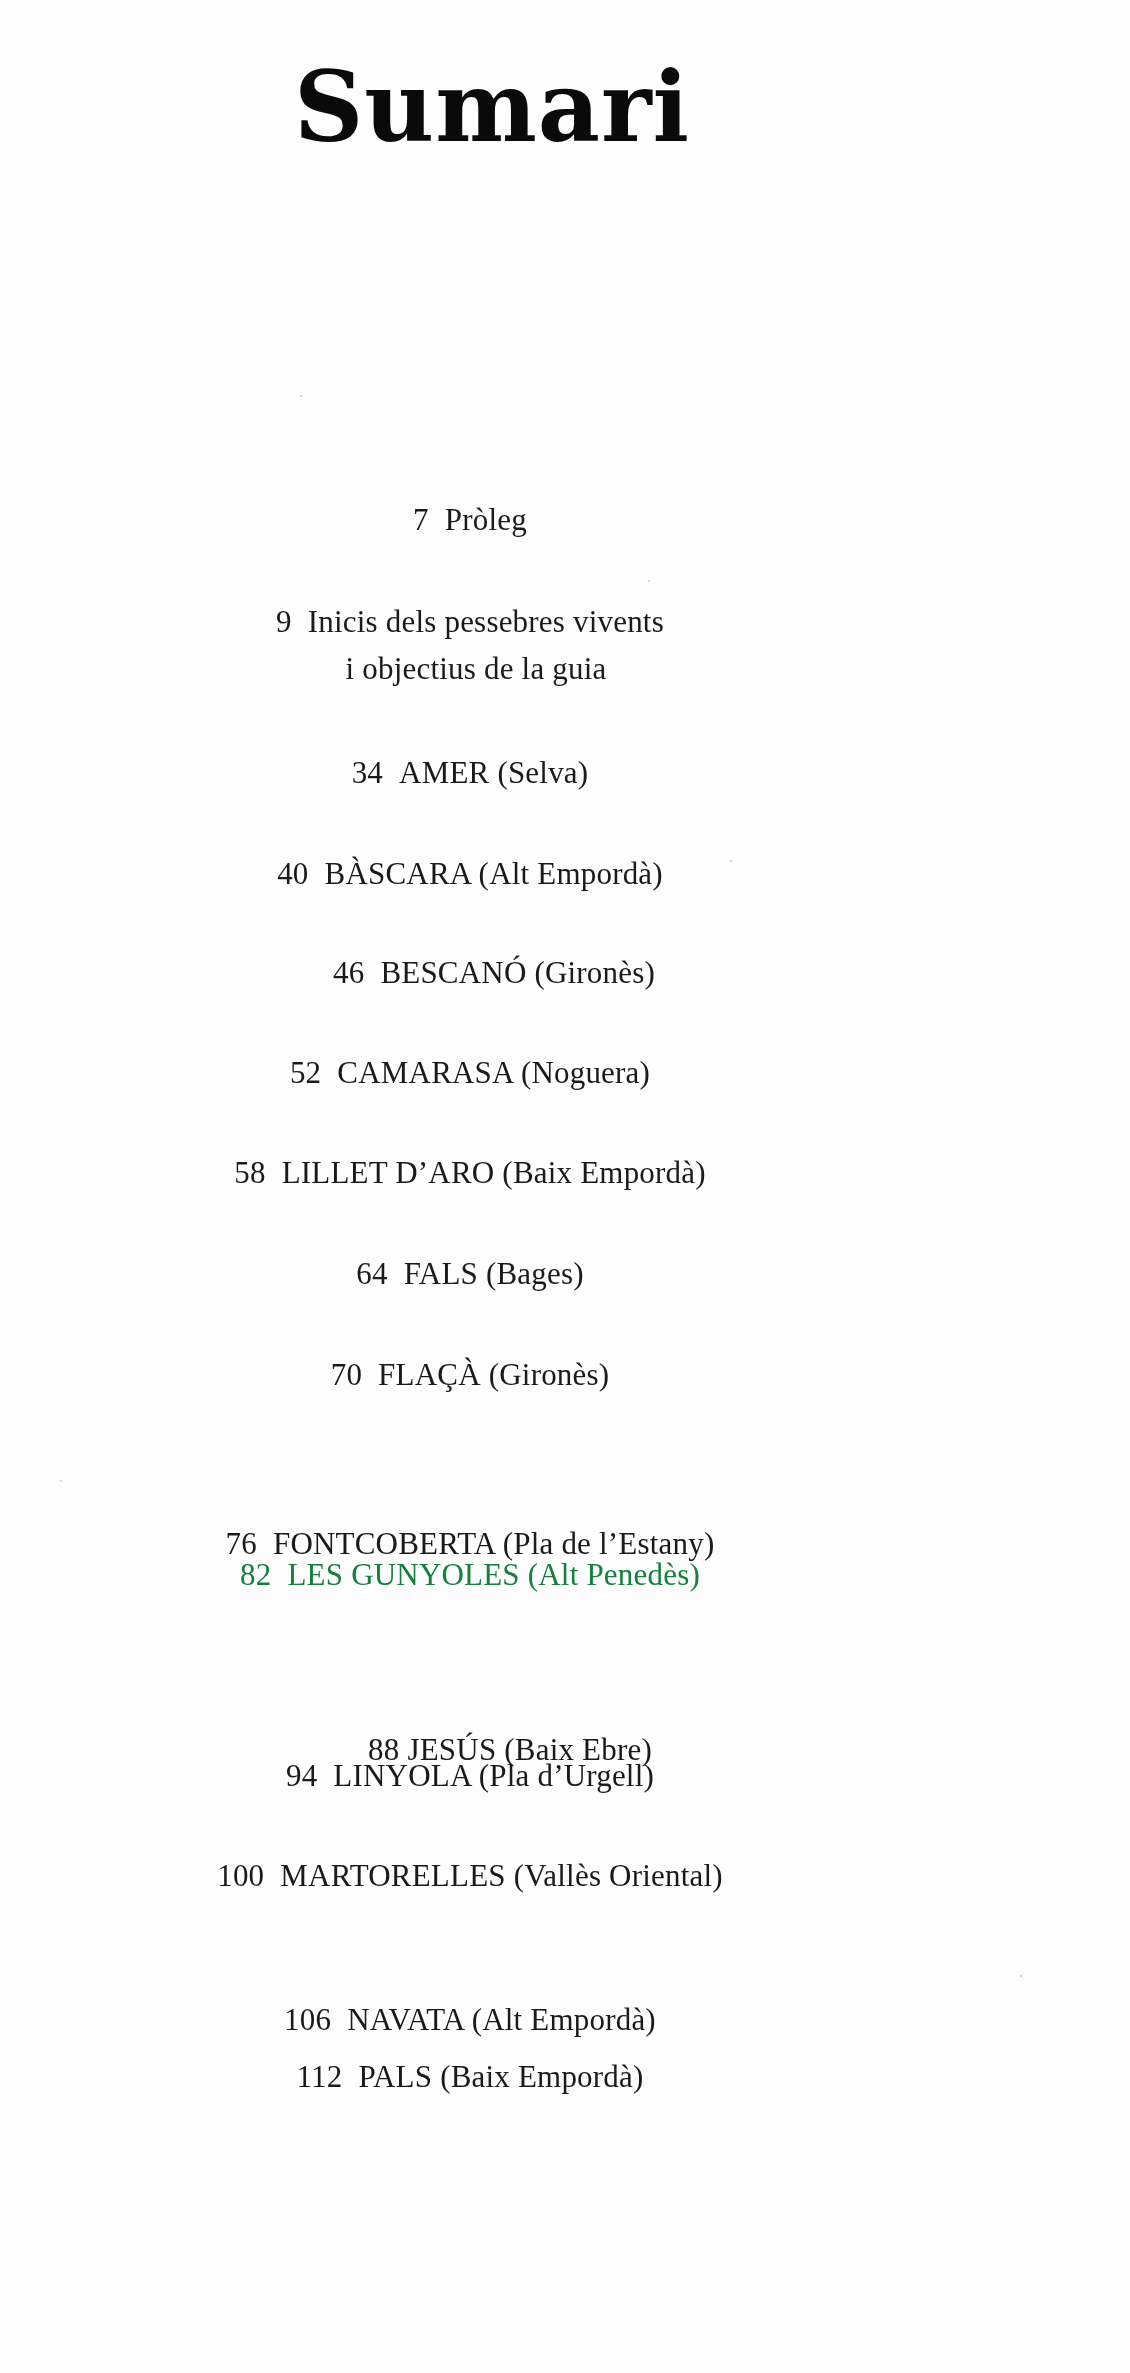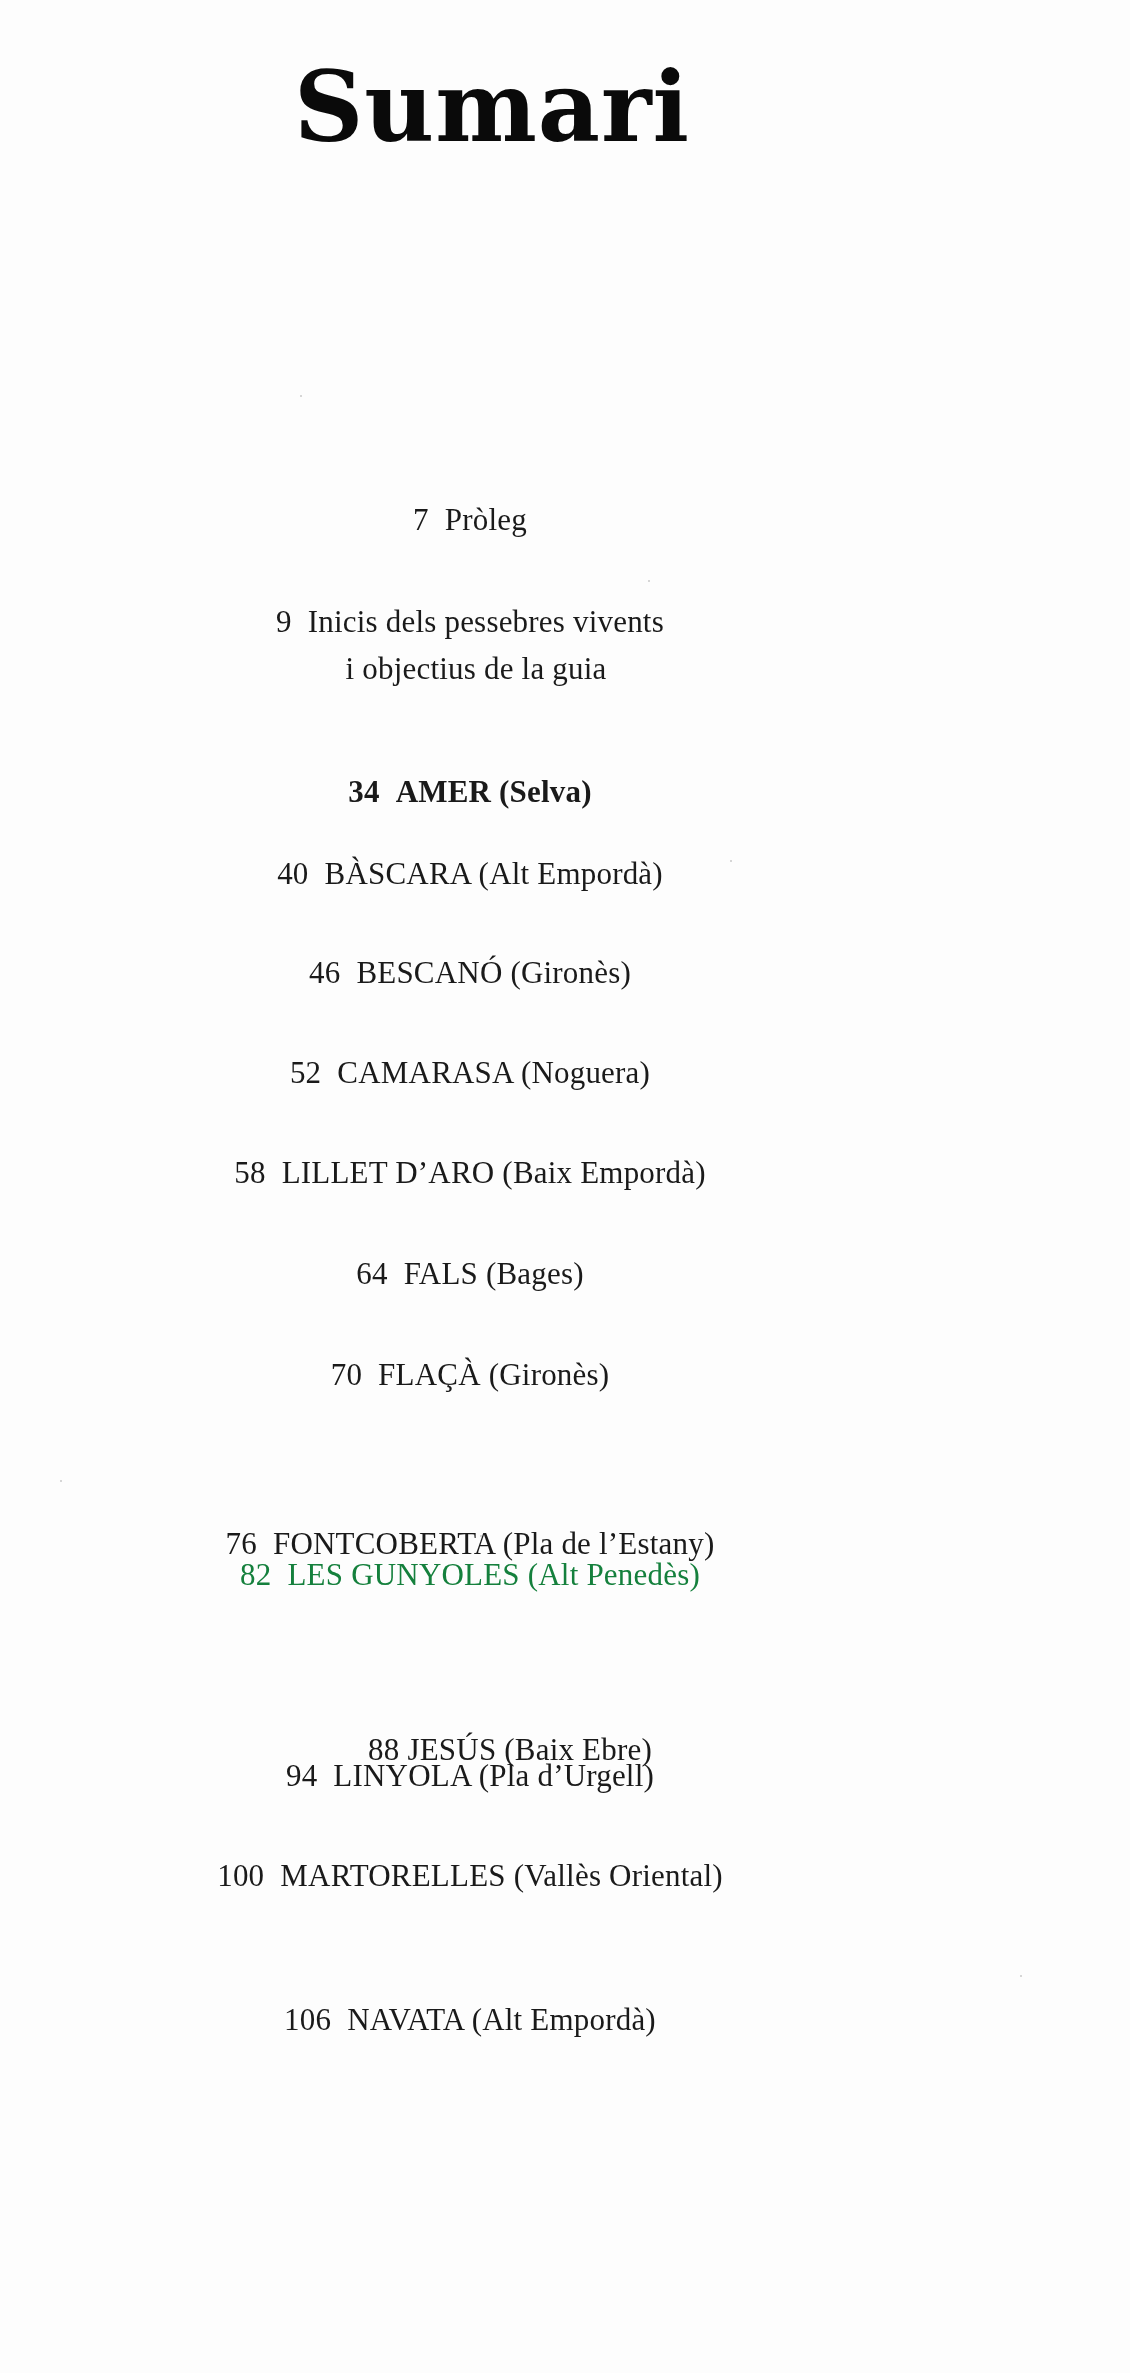--- a/index.html
+++ b/index.html
@@ -75,29 +75,29 @@
 
   <div class="toc-entry" style="top:496px;">
     <span class="num">7</span><span>Pròleg</span>
   </div>
 
   <div class="toc-entry" style="top:598px;">
     <span class="num">9</span><span>Inicis dels pessebres vivents</span>
     <span class="line2">i objectius de la guia</span>
   </div>
 
-  <div class="toc-entry" style="top:768px;font-weight:bold;">
+  <div class="toc-entry" style="top:749px;">
     <span class="num">34</span><span>AMER</span> <span>(Selva)</span>
   </div>
 
   <div class="toc-entry" style="top:850px;">
     <span class="num">40</span><span>BÀSCARA</span> <span>(Alt Empordà)</span>
   </div>
 
-  <div class="toc-entry" style="top:949px;">
+  <div class="toc-entry" style="top:949px;padding-left:24px;">
     <span class="num">46</span><span>BESCANÓ</span> <span>(Gironès)</span>
   </div>
 
   <div class="toc-entry" style="top:1049px;">
     <span class="num">52</span><span>CAMARASA</span> <span>(Noguera)</span>
   </div>
 
   <div class="toc-entry" style="top:1149px;">
     <span class="num">58</span><span>LILLET D’ARO</span> <span>(Baix Empordà)</span>
   </div>
@@ -127,20 +127,23 @@
   </div>
 
   <div class="toc-entry" style="top:1852px;">
     <span class="num">100</span><span>MARTORELLES</span> <span>(Vallès Oriental)</span>
   </div>
 
   <div class="toc-entry" style="top:1996px;">
     <span class="num">106</span><span>NAVATA</span> <span>(Alt Empordà)</span>
   </div>
 
+  <div class="toc-entry" style="top:2053px;">
+    <span class="num">112</span><span>PALS</span> <span>(Baix Empordà)</span>
+  </div>
 
 </div>
 
 <div class="speck" style="left:300px;top:395px;"></div>
 <div class="speck" style="left:648px;top:580px;"></div>
 <div class="speck" style="left:480px;top:1535px;"></div>
 <div class="speck" style="left:1020px;top:1975px;"></div>
 <div class="speck" style="left:730px;top:860px;"></div>
 <div class="speck" style="left:60px;top:1480px;"></div>
 

